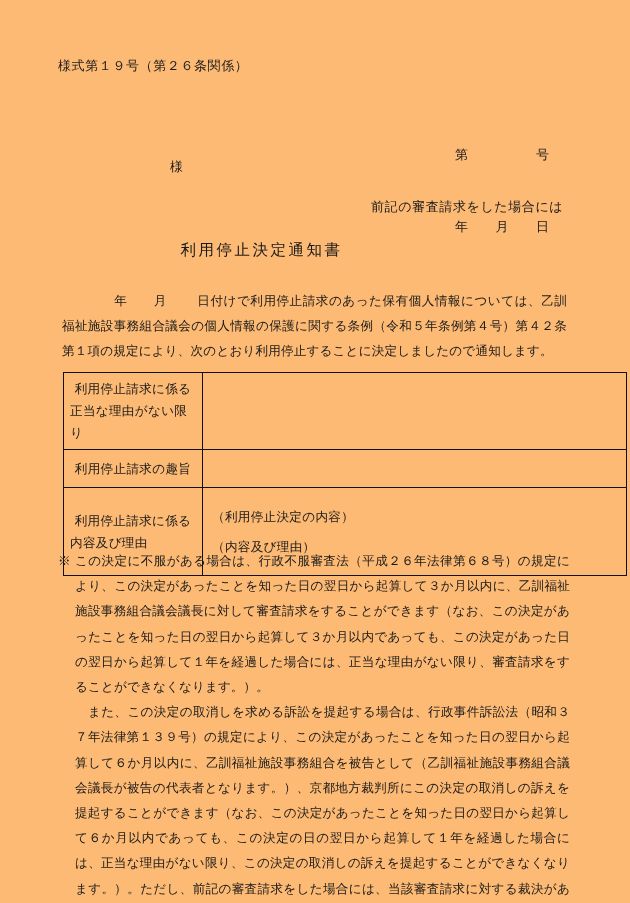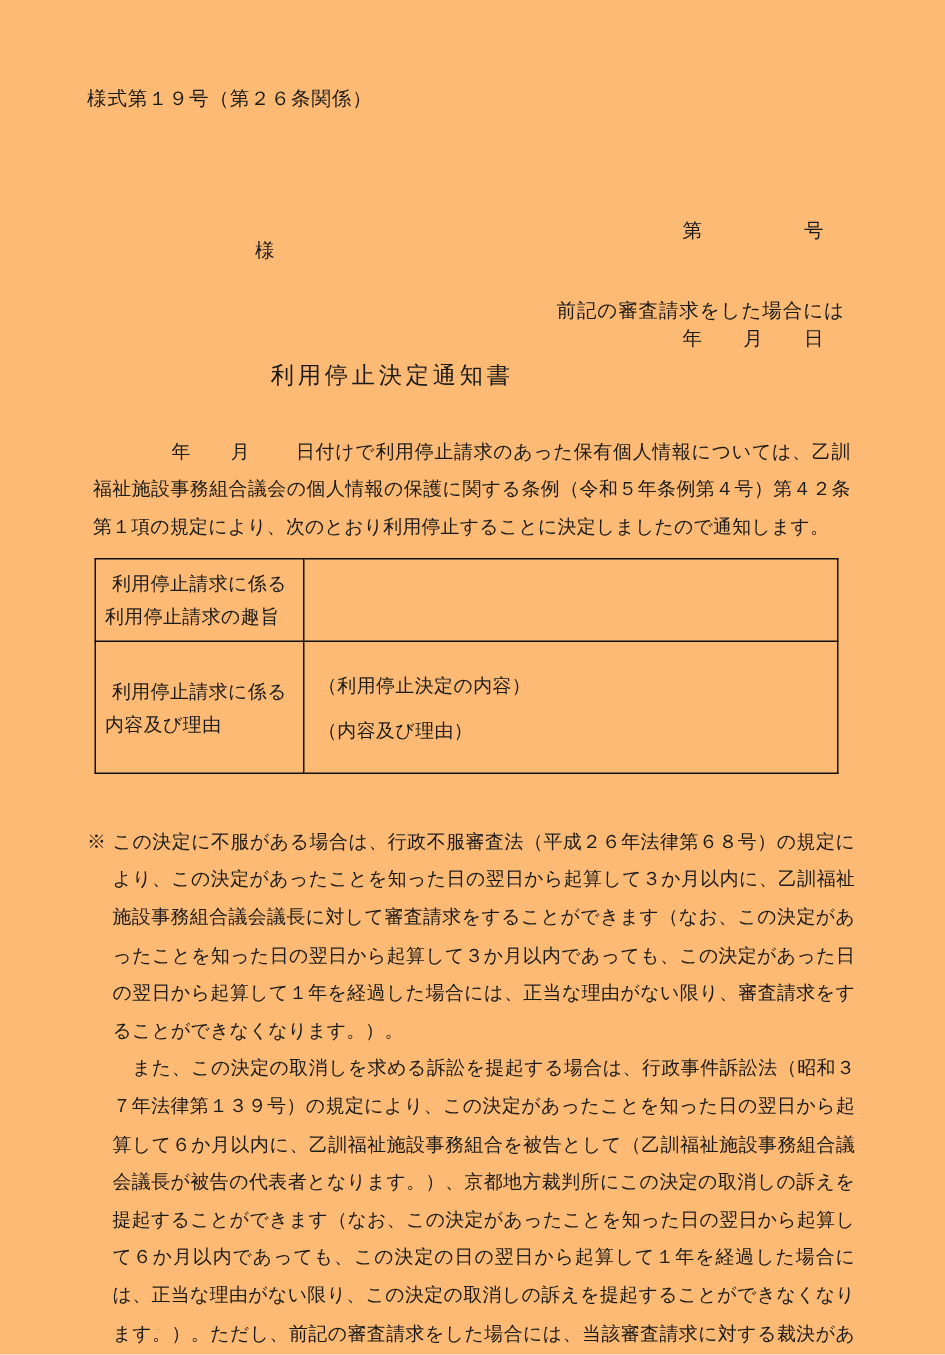--- a/index.html
+++ b/index.html
@@ -94,21 +94,21 @@
   .body-para .gap-md {
     display: inline-block;
     width: 30px;
   }
 
   
   .form-table {
     position: absolute;
     left: 63px;
     top: 372px;
-    width: 496px;
+    width: 564px;
     border-collapse: collapse;
     table-layout: fixed;
   }
   .form-table td {
     border: 1.4px solid #111111;
     font-size: 12.6px;
     letter-spacing: 0.3px;
     vertical-align: middle;
     padding: 0;
   }
@@ -181,21 +181,27 @@
 
   <div class="body-para">
     <span class="lead-blank"></span><span>年</span><span class="gap-sm"></span><span>月</span><span class="gap-md"></span><span>日付けで利用停止請求のあった保有個人情報については、乙訓福祉施設事務組合議会の個人情報の保護に関する条例（令和５年条例第４号）第４２条第１項の規定により、次のとおり利用停止することに決定しましたので通知します。</span>
   </div>
 
   <table class="form-table">
     <tbody>
       <tr class="row-h1">
         <td class="label">
           <span>利用停止請求に係る</span>
-          <span class="l2">利用停止請求の趣旨</span>
+          <span class="l2">正当な理由がない限り</span>
+        </td>
+        <td class="value"></td>
+      </tr>
+      <tr class="row-h2">
+        <td class="label">
+          <span>利用停止請求の趣旨</span>
         </td>
         <td class="value"></td>
       </tr>
       <tr class="row-h3">
         <td class="label">
           <span>利用停止請求に係る</span>
           <span class="l2">内容及び理由</span>
         </td>
         <td class="value">
           <div>（利用停止決定の内容）</div>

